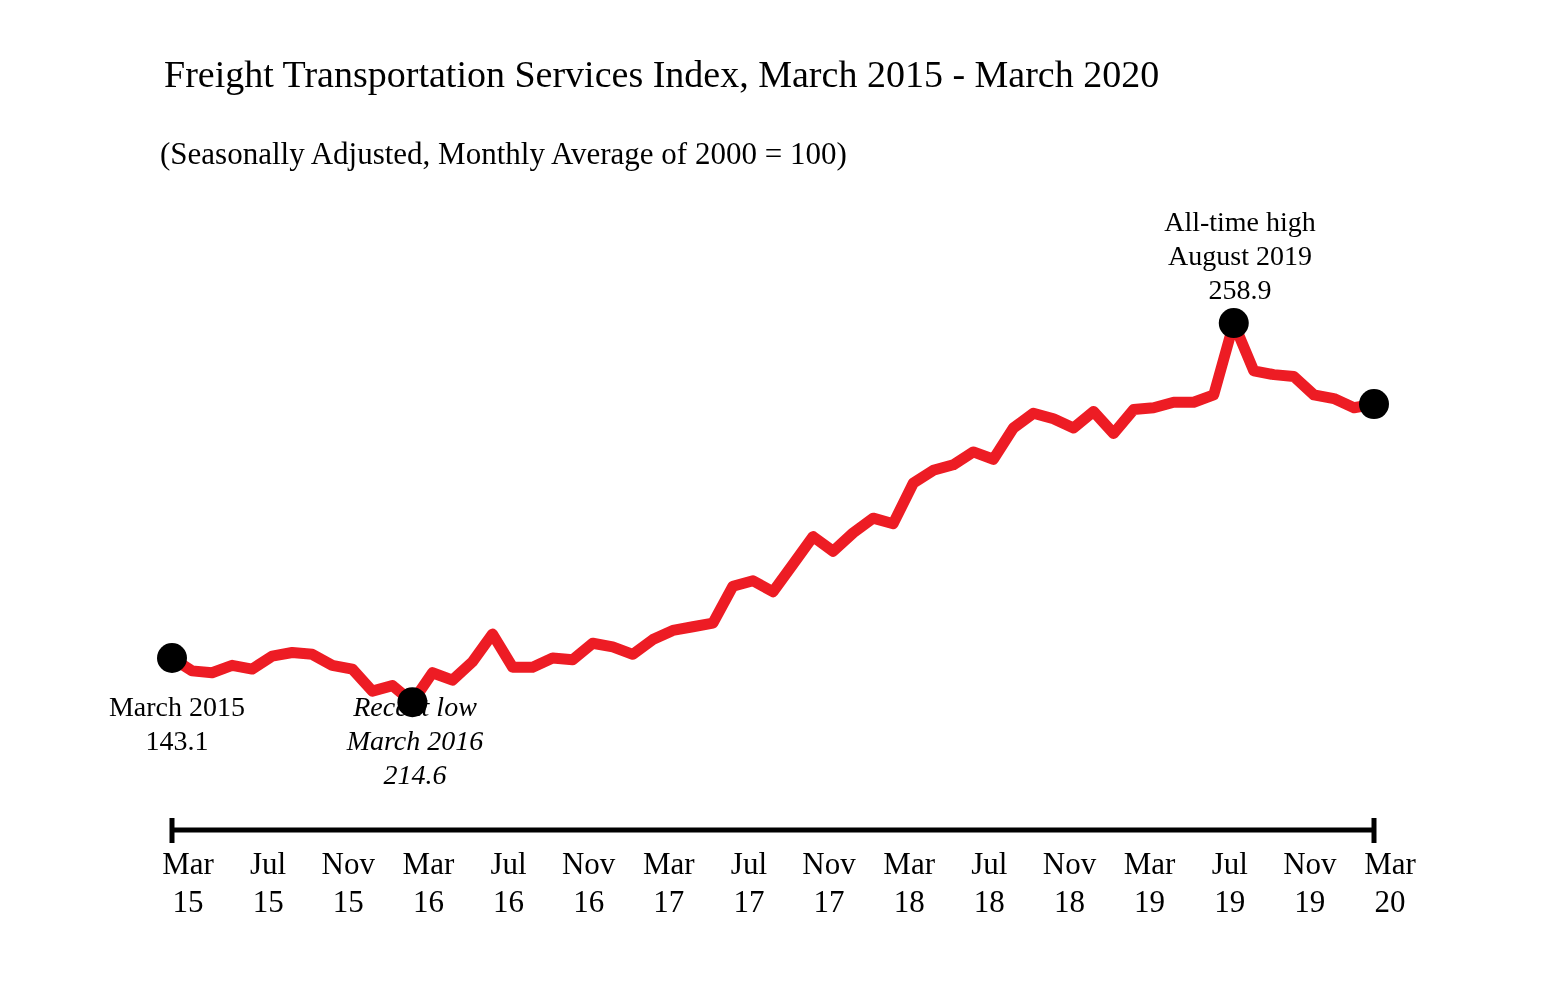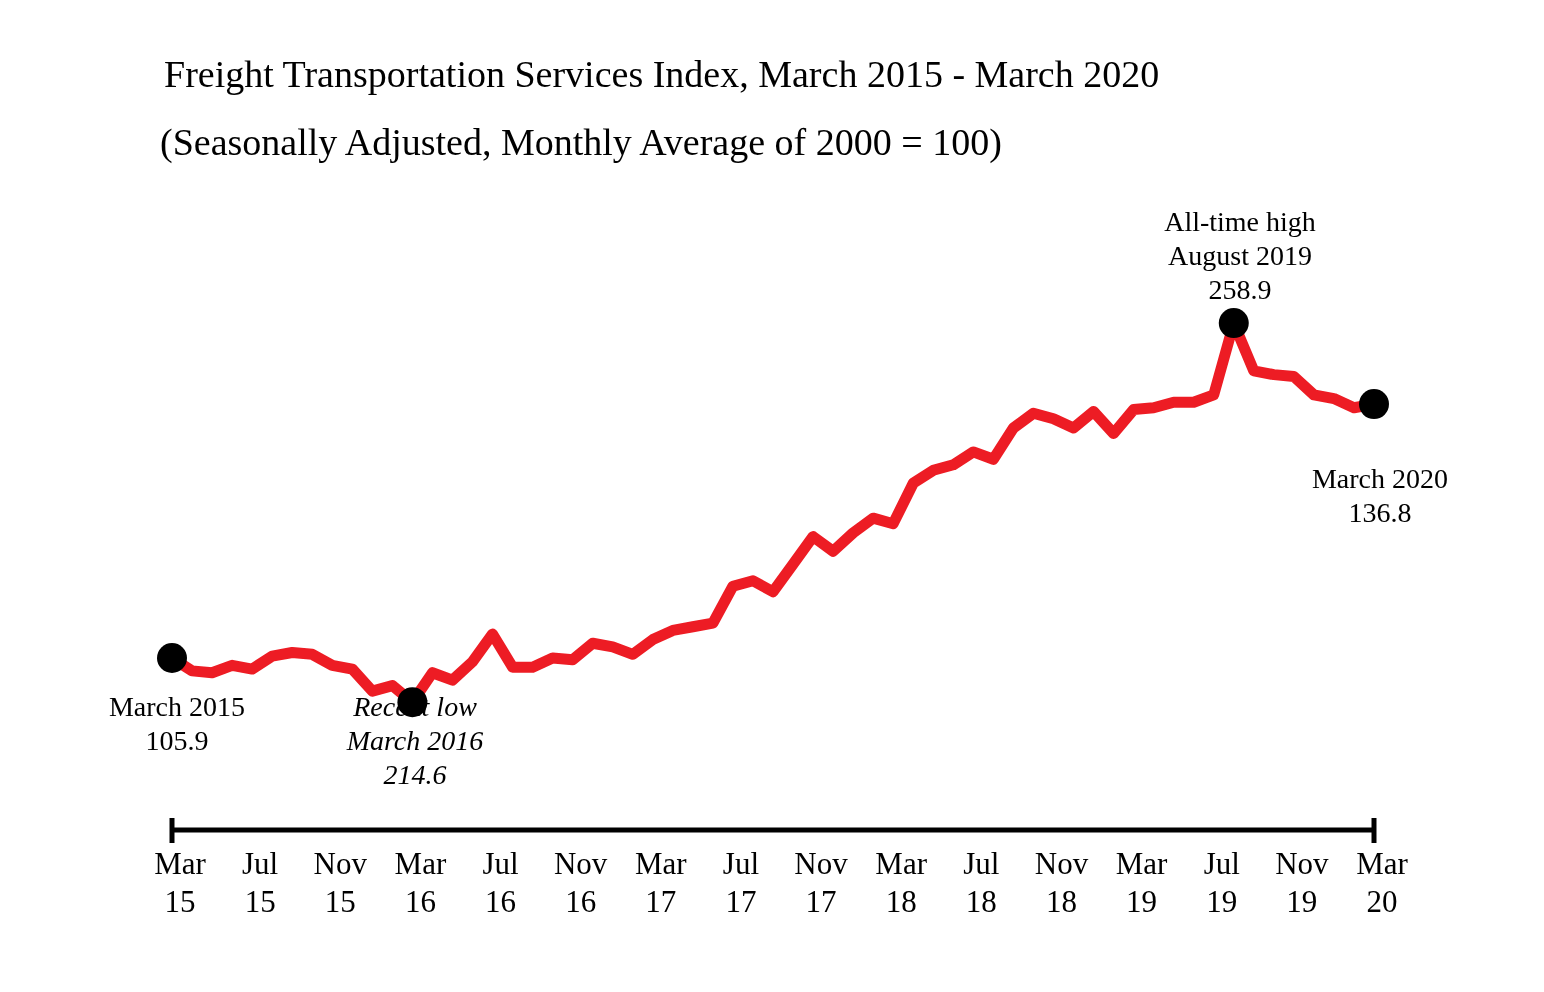--- a/index.html
+++ b/index.html
@@ -24,22 +24,22 @@
   .title {
     position: absolute;
     left: 164px;
     top: 52px;
     font-size: 38px;
     white-space: nowrap;
   }
   .subtitle {
     position: absolute;
     left: 160px;
-    top: 120px;
-    font-size: 38px;
+    top: 136px;
+    font-size: 31px;
     white-space: nowrap;
   }
   .plot-svg {
     position: absolute;
     left: 0;
     top: 0;
   }
   .annot {
     position: absolute;
     font-size: 28px;
@@ -63,21 +63,21 @@
     width: 230px;
   }
   .annot-low {
     left: 300px;
     top: 690px;
     width: 230px;
     font-style: italic;
   }
   .axis-labels {
     position: absolute;
-    left: 8px;
+    left: 16px;
     top: 845px;
     width: 1373px;
     height: 110px;
     padding-left: 40px;
   }
   .tick-label {
     position: absolute;
     font-size: 31px;
     text-align: center;
     line-height: 1.22;
@@ -112,28 +112,24 @@
       <line x1="1374" y1="818" x2="1374" y2="843" stroke="#000000" stroke-width="5"></line>
     </g>
   </svg>
 
   <div class="annot annot-high">
     <div>All-time high</div>
     <div>August 2019</div>
     <div>258.9</div>
   </div>
 
-  <div class="annot annot-mar2020">
-    <div>March 2020</div>
-    <div>136.8</div>
-  </div>
 
   <div class="annot annot-mar2015">
     <div>March 2015</div>
-    <div>105.9</div>
+    <div>143.1</div>
   </div>
 
   <div class="annot annot-low">
     <div>Recent low</div>
     <div>March 2016</div>
     <div>214.6</div>
   </div>
 
   <div class="axis-labels" id="axis-labels">
       <div class="tick-label" style="left: 127px; top: 0px;">

